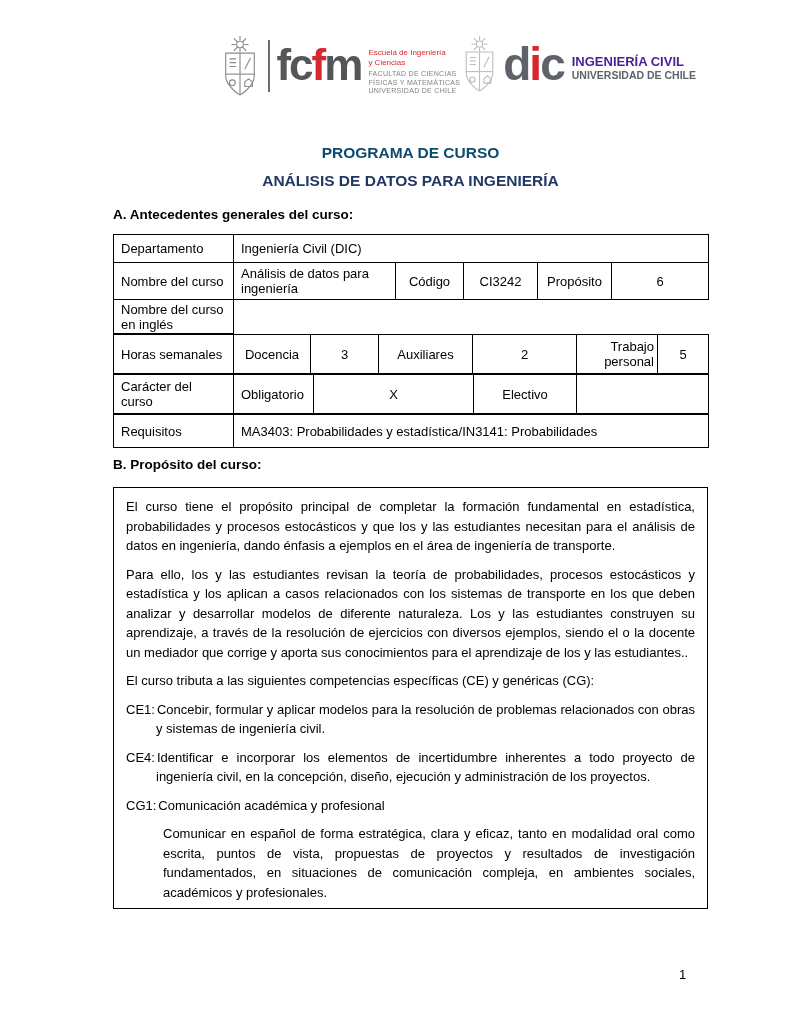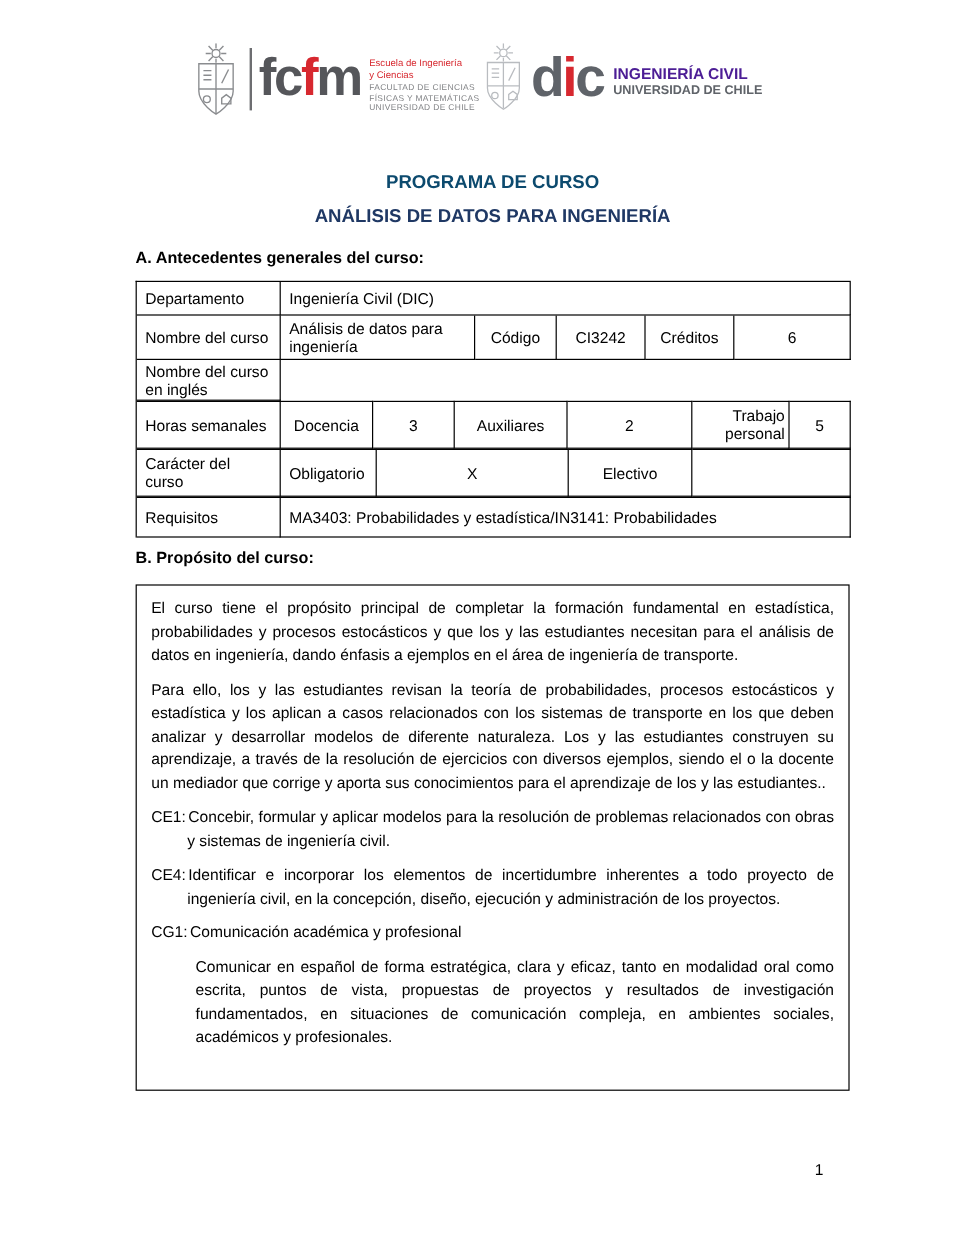--- a/index.html
+++ b/index.html
@@ -4,21 +4,21 @@
 <style>
   html,body { margin:0; padding:0; background:#ffffff; }
   .page {
     position:relative; width:800px; height:1035px; background:#ffffff;
     font-family:"Liberation Sans","DejaVu Sans",sans-serif; color:#000;
     overflow:hidden;
   }
 
   
   .header-logos { position:absolute; top:36px; left:98px; right:104px;
-    display:flex; justify-content:center; align-items:flex-start; }
+    display:flex; justify-content:flex-end; align-items:flex-start; }
   .logo { display:flex; align-items:flex-start; }
   .crest { flex:0 0 auto; }
   .fcfm-divider { width:2px; height:52px; background:#6d6e71; margin:4px 6px 0 7px; }
   .fcfm-wordmark { font-size:44px; font-weight:700; letter-spacing:-2px;
     line-height:58px; color:#55565a; }
   .dic-wordmark { font-size:46px; font-weight:700; letter-spacing:-2px;
     line-height:56px; color:#5f6369; margin-left:4px; }
   .red { color:#d7282f; }
   .logo-textcol { margin-left:7px; padding-top:12px; }
   .fcfm-school { color:#d7282f; font-size:8px; line-height:9.5px; }
@@ -142,21 +142,21 @@
   <div class="info-table">
     <div class="trow">
       <div class="tcell lbl r1">Departamento</div>
       <div class="tcell r1" style="width:475px;">Ingeniería Civil (DIC)</div>
     </div>
     <div class="trow">
       <div class="tcell lbl r2">Nombre del curso</div>
       <div class="tcell r2" style="width:162px;">Análisis de datos para ingeniería</div>
       <div class="tcell center r2" style="width:68px;">Código</div>
       <div class="tcell center r2" style="width:74px;">CI3242</div>
-      <div class="tcell center r2" style="width:74px;">Créditos</div>
+      <div class="tcell center r2" style="width:74px;">Propósito</div>
       <div class="tcell center r2" style="width:97px;">6</div>
     </div>
     <div class="trow">
       <div class="tcell lbl r3">Nombre del curso en inglés</div>
     </div>
     <div class="trow thick">
       <div class="tcell lbl r4">Horas semanales</div>
       <div class="tcell center r4" style="width:77px;">Docencia</div>
       <div class="tcell center r4" style="width:68px;">3</div>
       <div class="tcell center r4" style="width:94px;">Auxiliares</div>
@@ -175,20 +175,21 @@
       <div class="tcell lbl r6">Requisitos</div>
       <div class="tcell r6" style="width:475px;">MA3403: Probabilidades y estadística/IN3141: Probabilidades</div>
     </div>
   </div>
 
   <div class="section-heading heading-b">B. Propósito del curso:</div>
 
   <div class="purpose-box">
     <p>El curso tiene el propósito principal de completar la formación fundamental en estadística, probabilidades y procesos estocásticos y que los y las estudiantes necesitan para el análisis de datos en ingeniería, dando énfasis a ejemplos en el área de ingeniería de transporte.</p>
     <p>Para ello, los y las estudiantes revisan la teoría de probabilidades, procesos estocásticos y estadística y los aplican a casos relacionados con los sistemas de transporte en los que deben analizar y desarrollar modelos de diferente naturaleza. Los y las estudiantes construyen su aprendizaje, a través de la resolución de ejercicios con diversos ejemplos, siendo el o la docente un mediador que corrige y aporta sus conocimientos para el aprendizaje de los y las estudiantes..</p>
+    <p class="nojust">El curso tributa a las siguientes competencias específicas (CE) y genéricas (CG):</p>
     <p class="ce"><span class="ce-label">CE1:</span><span>Concebir, formular y aplicar modelos para la resolución de problemas relacionados con obras y sistemas de ingeniería civil.</span></p>
     <p class="ce"><span class="ce-label">CE4:</span><span>Identificar e incorporar los elementos de incertidumbre inherentes a todo proyecto de ingeniería civil, en la concepción, diseño, ejecución y administración de los proyectos.</span></p>
     <p class="ce nojust"><span class="ce-label">CG1:</span><span>Comunicación académica y profesional</span></p>
     <p class="cg-detail">Comunicar en español de forma estratégica, clara y eficaz, tanto en modalidad oral como escrita, puntos de vista, propuestas de proyectos y resultados de investigación fundamentados, en situaciones de comunicación compleja, en ambientes sociales, académicos y profesionales.</p>
   </div>
 
   <div class="page-number">1</div>
 
 </div>
 

